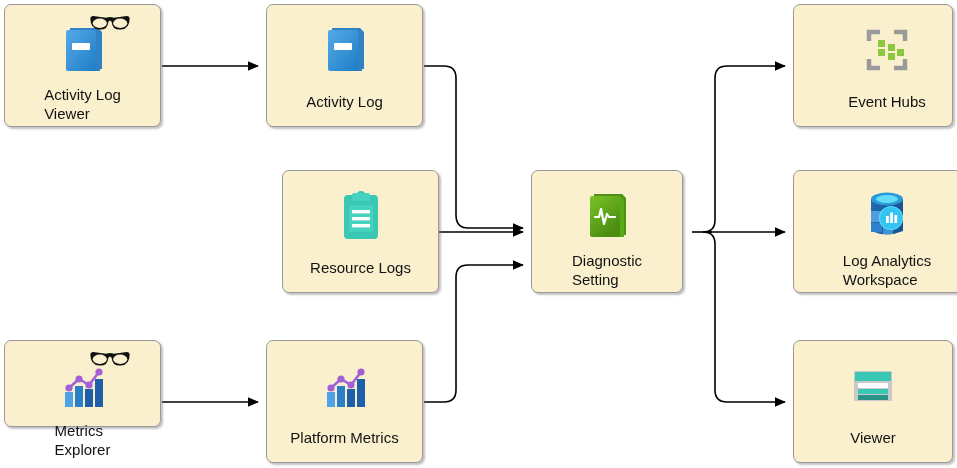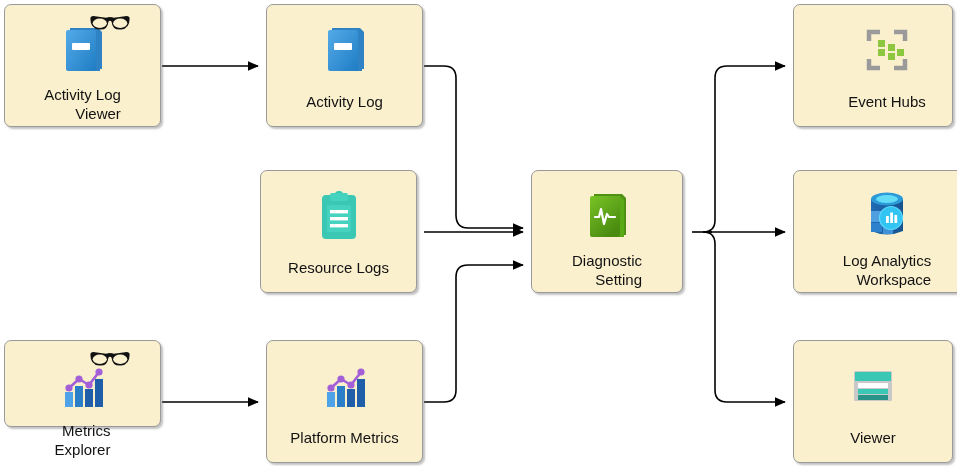--- a/index.html
+++ b/index.html
@@ -47,21 +47,21 @@
     flex: none;
     display: flex;
     align-items: center;
     justify-content: center;
   }
   .node-label {
     flex: 1 1 auto;
     display: flex;
     align-items: center;
     justify-content: center;
-    text-align: right;
+    text-align: left;
     font-size: 15px;
     line-height: 19px;
     color: #121212;
     padding: 0 6px 8px 6px;
     white-space: pre-line;
   }
   .glasses {
     position: absolute;
     right: -6px;
     top: -2px;
@@ -131,21 +131,21 @@
           <stop offset="0" stop-color="#54aae8"></stop>
           <stop offset="1" stop-color="#1f7dc4"></stop>
         </linearGradient>
         <rect x="14" y="11" width="30" height="41" rx="2" fill="url(#bkB)"></rect>
         <rect x="20" y="24" width="18" height="7" rx="1" fill="#ffffff"></rect>
       </svg>
     </div>
     <div class="node-label">Activity Log</div>
   </div>
 
-  <div class="node" style="left:260px; top:170px; width:157px; height:123px;">
+  <div class="node" style="left:282px; top:170px; width:157px; height:123px;">
     <div class="node-icon">
       <svg width="62" height="62" viewBox="0 0 62 62">
         <rect x="27" y="6" width="8" height="7" rx="3.5" fill="#3ac7b4"></rect>
         <rect x="14" y="10" width="34" height="44" rx="4" fill="#3ac7b4"></rect>
         <rect x="22" y="8" width="18" height="8" rx="2" fill="#45d3c0"></rect>
         <rect x="19" y="20" width="24" height="27" rx="2" fill="#45d3c0"></rect>
         <rect x="22" y="25" width="18" height="3.4" fill="#ffffff"></rect>
         <rect x="22" y="32" width="18" height="3.4" fill="#ffffff"></rect>
         <rect x="22" y="39" width="18" height="3.4" fill="#ffffff"></rect>
       </svg>

